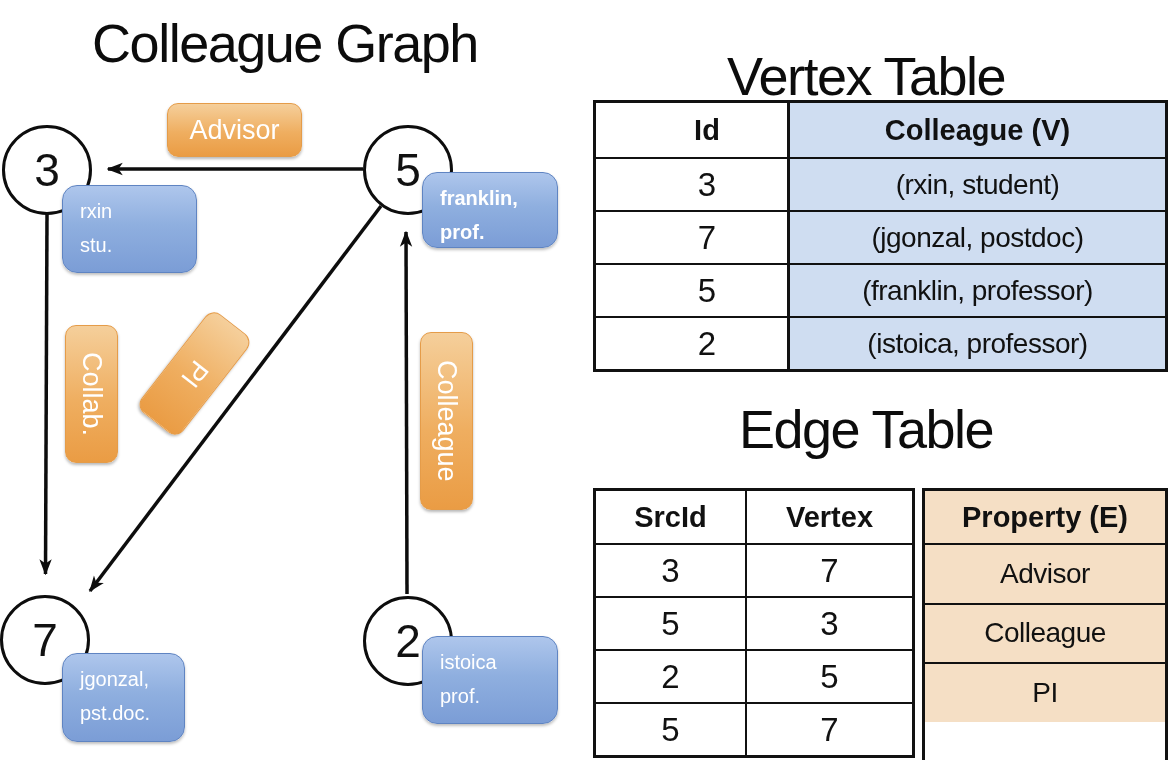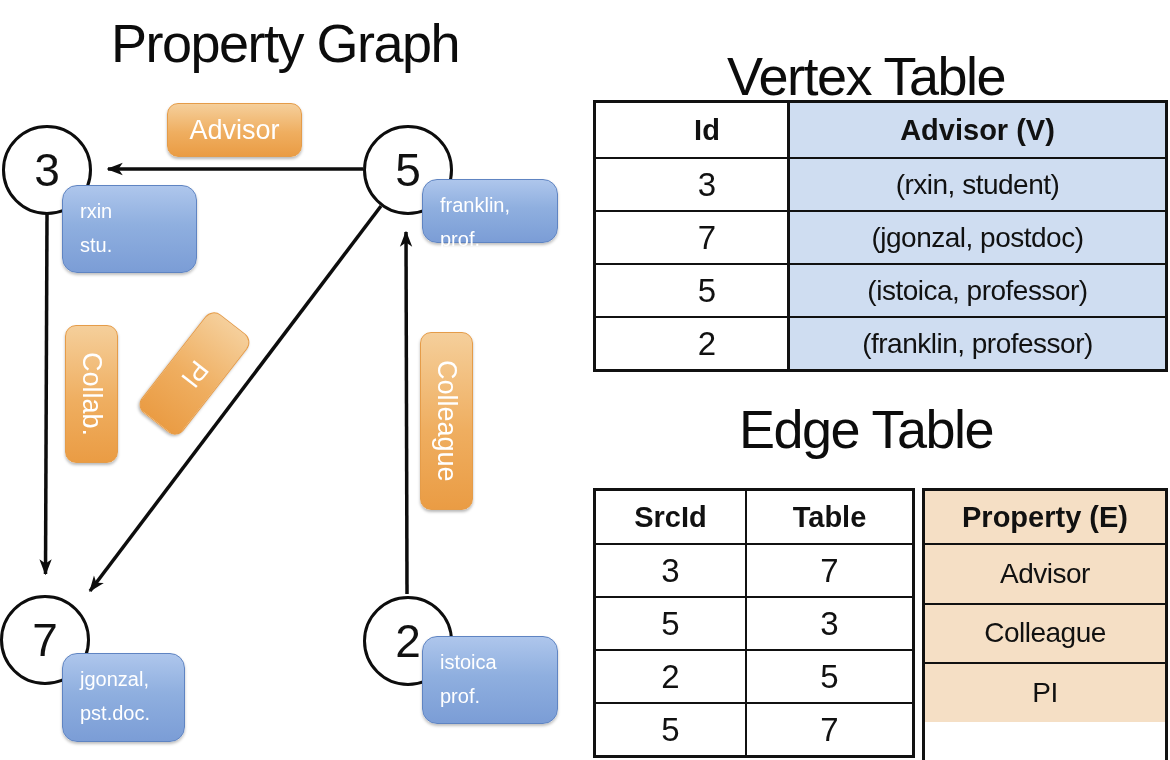--- a/index.html
+++ b/index.html
@@ -75,21 +75,21 @@
   .tbl .cell.prop { font-size: 28px; letter-spacing: -0.5px; }
   .tbl .cell.col2 { border-left: 2.5px solid #111; }
   .blue-fill  { background: var(--vertex_cell_blue, #cfddf1); }
   .tan-fill   { background: var(--edge_cell_tan, #f5dfc5); }
 </style>
 </head>
 <body>
 
 <div class="stage">
 
-  <div class="title" style="left:60px; top:12px; width:450px;">Property Graph</div>
+  <div class="title" style="left:60px; top:12px; width:450px;">Colleague Graph</div>
 
   <svg class="edges-svg" viewBox="0 0 1170 760" xmlns="http://www.w3.org/2000/svg">
     <defs>
       <marker id="arrow" viewBox="0 0 12 10" refX="11" refY="5" markerWidth="4.6" markerHeight="4" orient="auto">
         <path d="M0,0.4 L12,5 L0,9.6 L3.2,5 Z" fill="#0d0d0d"></path>
       </marker>
     </defs>
     <line x1="363" y1="169" x2="108" y2="169" stroke="#0d0d0d" stroke-width="3.5" marker-end="url(#arrow)"></line>
     <line x1="47" y1="214" x2="45.5" y2="574" stroke="#0d0d0d" stroke-width="3.5" marker-end="url(#arrow)"></line>
     <line x1="381" y1="206" x2="90" y2="591" stroke="#0d0d0d" stroke-width="3.5" marker-end="url(#arrow)"></line>
@@ -106,21 +106,21 @@
     <span>7</span>
   </div>
   <div class="node" style="left:363px; top:596px;">
     <span>2</span>
   </div>
 
   <div class="vpill" style="left:62px; top:185px; width:135px; height:88px;">
     <div>rxin</div>
     <div>stu.</div>
   </div>
-  <div class="vpill" style="left:422px; top:179px; width:136px; height:64px;">
+  <div class="vpill" style="left:422px; top:172px; width:136px; height:76px;font-weight:bold;">
     <div>franklin,</div>
     <div>prof.</div>
   </div>
   <div class="vpill" style="left:62px; top:653px; width:123px; height:89px;">
     <div>jgonzal,</div>
     <div>pst.doc.</div>
   </div>
   <div class="vpill" style="left:422px; top:636px; width:136px; height:88px;">
     <div>istoica</div>
     <div>prof.</div>
@@ -143,32 +143,32 @@
 
   <div class="tbl" style="left:593px; top:100px; width:228px; height:272px; grid-template-rows: 54px repeat(4, 1fr); text-align: center;">
     <div class="cell hdr first-row">Id</div>
     <div class="cell">3</div>
     <div class="cell">7</div>
     <div class="cell">5</div>
     <div class="cell">2</div>
   </div>
 
   <div class="tbl" style="left:787px; top:100px; width:381px; height:272px; grid-template-rows: 54px repeat(4, 1fr);">
-    <div class="cell hdr blue-fill first-row">Advisor (V)</div>
+    <div class="cell hdr blue-fill first-row">Colleague (V)</div>
     <div class="cell prop blue-fill">(rxin, student)</div>
     <div class="cell prop blue-fill">(jgonzal, postdoc)</div>
+    <div class="cell prop blue-fill">(franklin, professor)</div>
     <div class="cell prop blue-fill">(istoica, professor)</div>
-    <div class="cell prop blue-fill">(franklin, professor)</div>
   </div>
 
   <div class="title" style="left:660px; top:398px; width:412px;">Edge Table</div>
 
   <div class="tbl" style="left:593px; top:488px; width:322px; height:270px; grid-template-rows: 52px repeat(4, 1fr); grid-template-columns: 149px 1fr; text-align: right;">
     <div class="cell hdr first-row">SrcId</div>
-    <div class="cell hdr first-row col2">Table</div>
+    <div class="cell hdr first-row col2">Vertex</div>
     <div class="cell">3</div>
     <div class="cell col2">7</div>
     <div class="cell">5</div>
     <div class="cell col2">3</div>
     <div class="cell">2</div>
     <div class="cell col2">5</div>
     <div class="cell">5</div>
     <div class="cell col2">7</div>
   </div>
 

